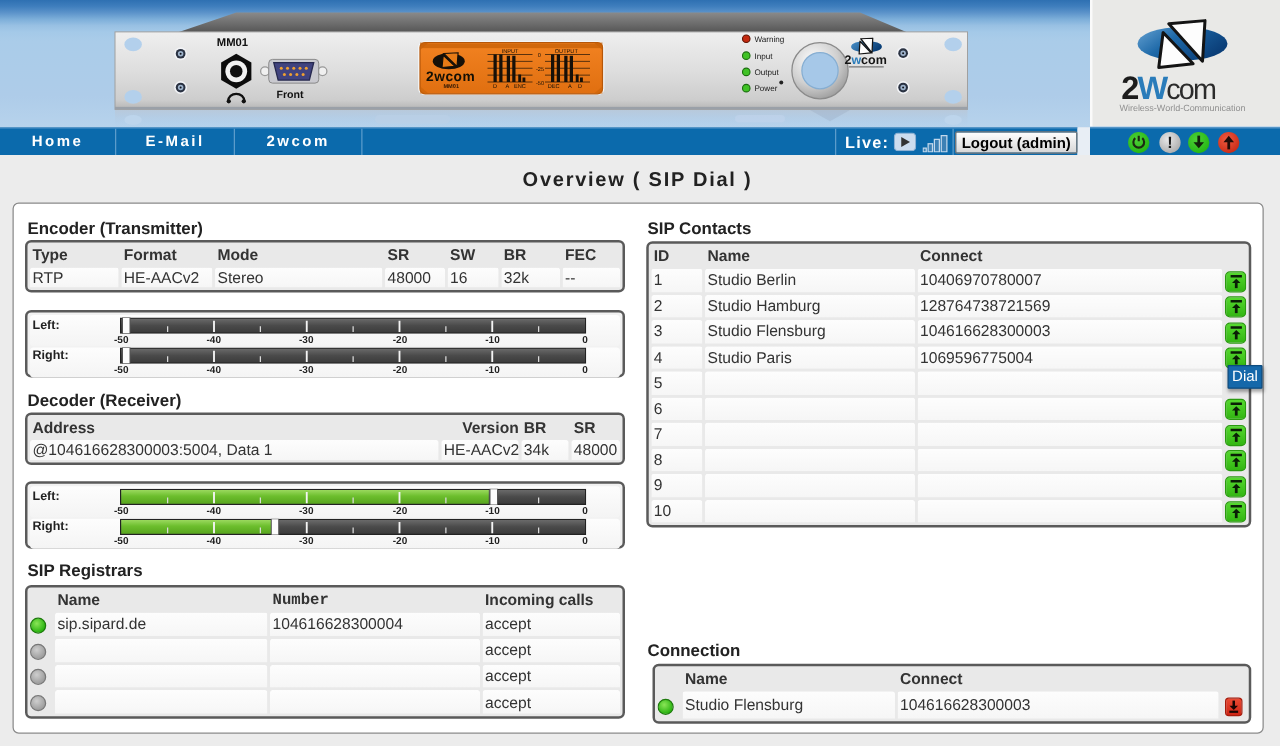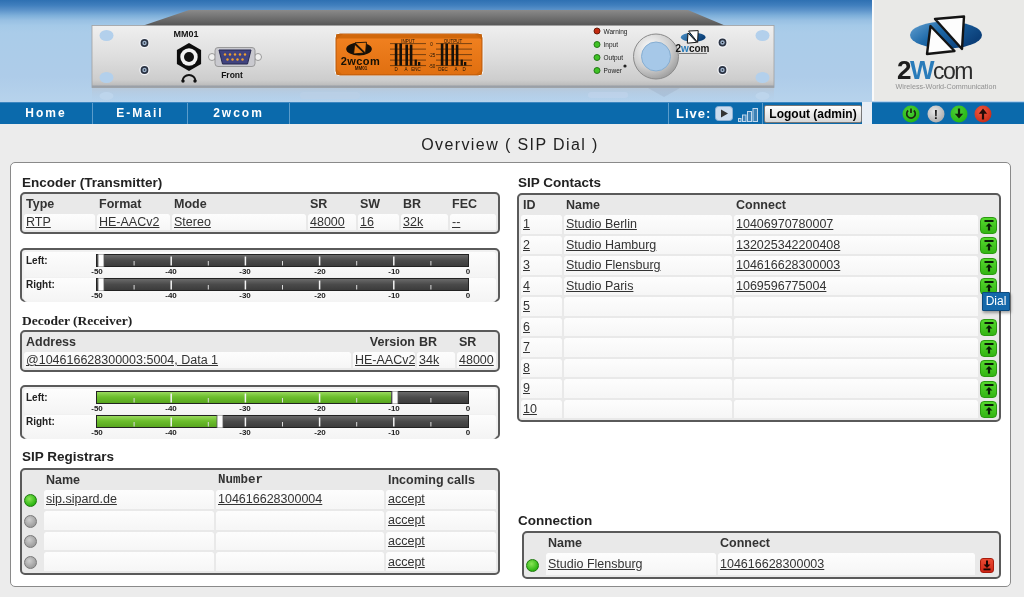--- a/index.html
+++ b/index.html
@@ -11,29 +11,29 @@
 #logobox{position:absolute;left:872px;top:0;width:152px;height:101px;background:#e9e9e7;border-left:2px solid #fafafa;}
 
 #nav{position:absolute;left:0;top:102px;width:862px;height:22px;background:#0b6aac;border-top:1px solid #3c86c0;box-sizing:border-box;}
 #navicons{position:absolute;left:872px;top:102px;width:152px;height:22px;background:#0b6aac;border-top:1px solid #3c86c0;box-sizing:border-box;}
 #navgap{position:absolute;left:862px;top:102px;width:10px;height:22px;background:#e8eef5;}
 .tab{position:absolute;top:0;height:21px;line-height:21px;text-align:center;color:#fff;font-size:12px;font-weight:bold;letter-spacing:2px;border-right:1px solid #5b9ccb;}
 .sep{position:absolute;top:0;height:21px;width:1px;background:#5b9ccb;}
 #livetxt{position:absolute;left:676px;top:0;height:21px;line-height:21px;color:#fff;font-size:13px;font-weight:bold;letter-spacing:1px;}
 #logout{position:absolute;left:764px;top:105px;width:96px;height:16px;background:linear-gradient(#fefefe,#d7d7d7);border:1px solid #777;border-radius:2px;text-align:center;line-height:16px;font-size:12px;font-weight:bold;color:#000;}
 
-#title{position:absolute;left:0;top:136px;width:1020px;text-align:center;font-size:16px;font-weight:normal;color:#222;letter-spacing:1.4px;}
+#title{position:absolute;left:0;top:136px;width:1020px;text-align:center;font-size:16px;font-weight:bold;color:#222;letter-spacing:1.4px;}
 #panel{position:absolute;left:10px;top:162px;width:999px;height:423px;background:#fff;border:1px solid #8a8a8a;border-radius:5px;}
 .h{position:absolute;font-size:13.5px;font-weight:bold;color:#222;}
 
 .tbl{position:absolute;background:#e9e9e9;border:2px solid #5a5a5a;border-radius:5px;box-sizing:border-box;}
 .tbl table{border-collapse:separate;border-spacing:2px 0;table-layout:fixed;width:100%;}
 .tbl td{font-size:12.5px;color:#333;padding:0 0 0 2px;box-sizing:border-box;overflow:hidden;white-space:nowrap;}
 .tbl tr.hd td{font-weight:bold;}
-.tbl td.c{background:linear-gradient(#fdfdfd,#f6f6f6);border-radius:2px;background-clip:padding-box;border-bottom:2px solid rgba(0,0,0,0);text-decoration:underline;}
+.tbl td.c{background:linear-gradient(#fdfdfd,#f6f6f6);border-radius:2px;background-clip:padding-box;border-bottom:2px solid rgba(0,0,0,0);}
 .led{width:13px;height:13px;border-radius:50%;box-sizing:border-box;}
 .ledg{background:radial-gradient(circle at 40% 35%,#8ae557,#2db513 70%);border:1px solid #1d7a0c;}
 .ledx{background:radial-gradient(circle at 40% 35%,#cecece,#9f9f9f 70%);border:1px solid #787878;}
 .gbtn{width:17px;height:17px;background:linear-gradient(#55d92e,#33b513);border:1px solid #2a9a10;border-radius:4px;box-sizing:border-box;text-align:center;}
 .rbtn{width:14px;height:15px;background:linear-gradient(#ea4a33,#cf2515);border:1px solid #a81b0c;border-radius:3px;box-sizing:border-box;text-align:center;}
 td.btc{padding:0;text-align:center;}
 td.btc .gbtn,td.btc .rbtn{margin:0 auto;}
 
 .mbox{position:absolute;background:#f1f1f1;border:2px solid #5a5a5a;border-radius:5px;box-sizing:border-box;}
 .mrow{position:absolute;left:2px;right:2px;background:linear-gradient(#fdfdfd,#f4f4f4);border-radius:3px;}
@@ -288,21 +288,21 @@
         <rect x="79.9" y="8" width="2.2" height="6.5"></rect>
         <polygon points="81,3.5 76.8,8.8 85.2,8.8"></polygon>
       </g>
   </svg>
 </div>
 <div id="logout">Logout (admin)</div>
 <div id="title">Overview ( SIP Dial )</div>
 <div id="panel"></div>
 
 <div class="h" style="left:22px;top:175px;">Encoder (Transmitter)</div>
-<div class="h" style="left:22px;top:313px;font-family:Liberation Serif, serif;">Decoder (Receiver)</div>
+<div class="h" style="left:22px;top:313px;">Decoder (Receiver)</div>
 <div class="h" style="left:22px;top:449px;">SIP Registrars</div>
 <div class="h" style="left:518px;top:175px;">SIP Contacts</div>
 <div class="h" style="left:518px;top:513px;">Connection</div>
 
 <div class="tbl" style="left:20px;top:192px;width:480px;height:42px;">
 <table id="enc">
 <tbody>
         <tr class="hd">
           <td style="width:71px;">Type</td>
           <td style="width:73px;">Format</td>
@@ -406,21 +406,21 @@
             <div class="gbtn"><svg width="12" height="13" viewBox="0 0 12 13" style="margin-top:1px;">
                 <rect x="1.5" y="1" width="9" height="2" fill="#0a1e06"></rect>
                 <polygon points="6,4 2.6,7.4 9.4,7.4" fill="#0a1e06"></polygon>
                 <rect x="4.9" y="7" width="2.2" height="4.5" fill="#0a1e06"></rect>
               </svg></div>
           </td>
         </tr>
 <tr>
           <td class="c">2</td>
           <td class="c">Studio Hamburg</td>
-          <td class="c">132025342200408</td>
+          <td class="c">128764738721569</td>
           <td class="btc">
             <div class="gbtn"><svg width="12" height="13" viewBox="0 0 12 13" style="margin-top:1px;">
                 <rect x="1.5" y="1" width="9" height="2" fill="#0a1e06"></rect>
                 <polygon points="6,4 2.6,7.4 9.4,7.4" fill="#0a1e06"></polygon>
                 <rect x="4.9" y="7" width="2.2" height="4.5" fill="#0a1e06"></rect>
               </svg></div>
           </td>
         </tr>
 <tr>
           <td class="c">3</td>

